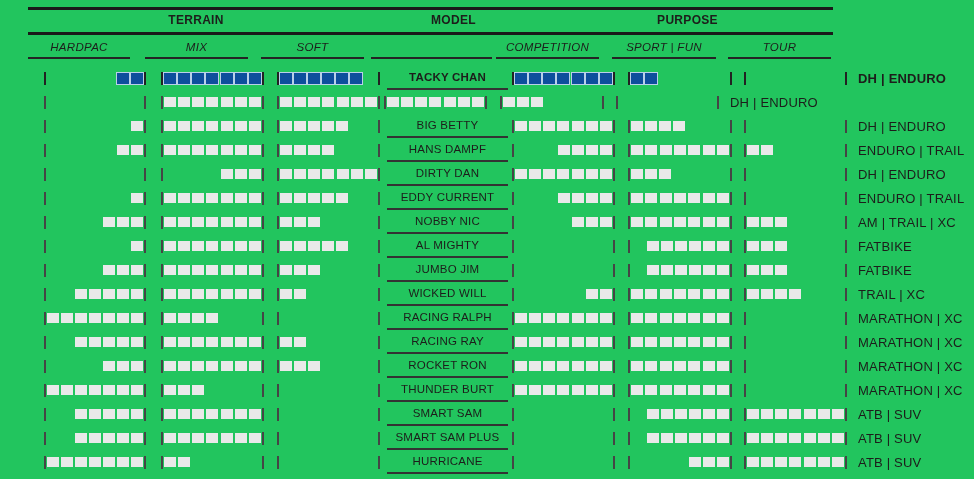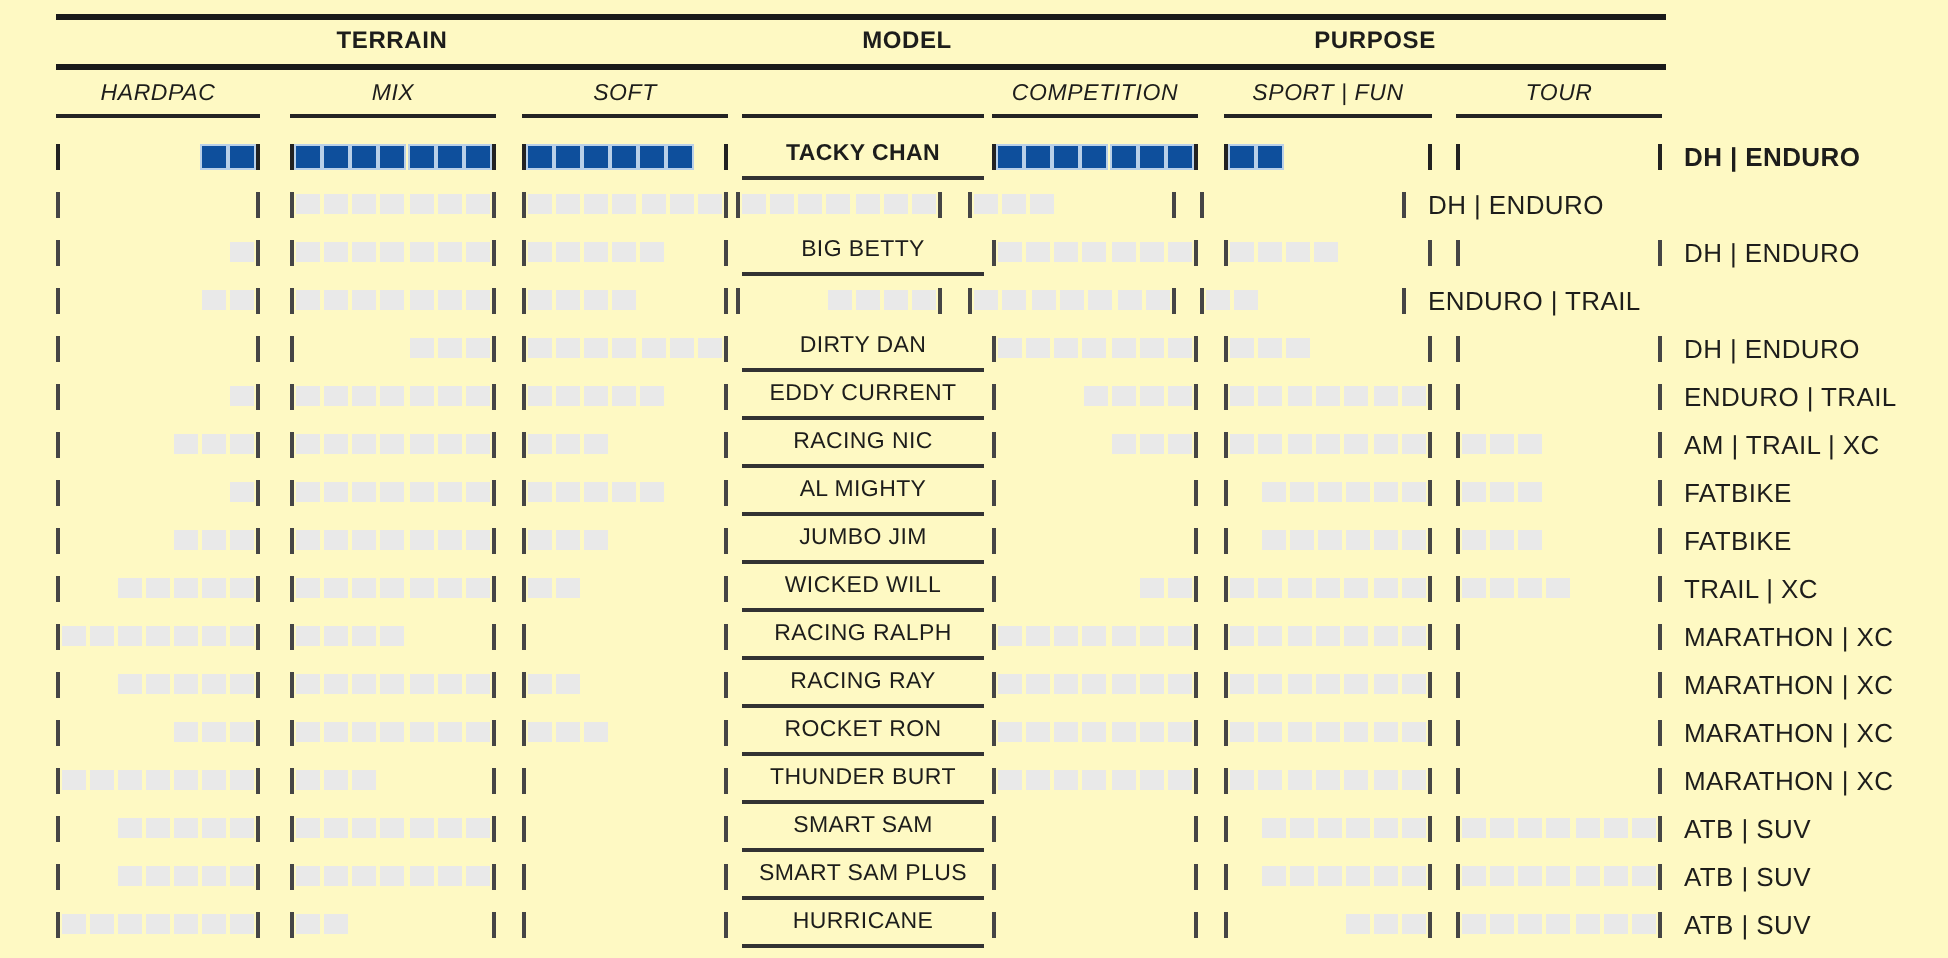--- a/index.html
+++ b/index.html
@@ -1,18 +1,18 @@
 <!DOCTYPE html>
 <html><head>
 <meta charset="utf-8">
 <style>
   * { margin:0; padding:0; box-sizing:border-box; }
   body { background:#fff; }
   #app {
-    position:relative; width:974px; height:479px; background:#fef9c3;
+    position:relative; width:974px; height:479px; background:#22c55e;
     font-family:"Liberation Sans", sans-serif; color:#1d1d1b; overflow:hidden;
   }
   .rule { position:absolute; left:28px; width:805px; height:3px; background:var(--rule,#1a1a1a); }
   .rule.top { top:7px; }
   .rule.mid { top:32px; }
   .group-label { position:absolute; top:13px; font-size:12px; font-weight:bold; text-align:center; letter-spacing:.3px; }
   .g-terrain { left:28px; width:336px; }
   .g-model   { left:393px; width:121px; }
   .g-purpose { left:520px; width:335px; }
 
@@ -25,21 +25,21 @@
   .c6 { margin-left:13px; width:104px; flex:none; }
   .c7 { margin-left:12px; width:103px; flex:none; }
   .c8 { margin-left:11px; flex:1; }
 
   .col-labels { top:39px; height:16px; }
   .col-labels div { font-size:11.5px; text-align:center; letter-spacing:.3px; white-space:nowrap; }
   .col-rules { top:57px; height:2px; }
   .col-rules div { height:2px; background:#242424; }
   .col-rules .c8 { background:none; }
 
-  #rows { position:absolute; top:66px; left:0; right:0; }
+  #rows { position:absolute; top:66px; left:16px; right:0; }
   .row { display:flex; padding-left:28px; height:24px; align-items:center; }
 
   .track { position:relative; height:24px; display:flex; align-items:center; }
   .bar { width:2px; height:13px; background:#454545; flex:none; }
   .segs { flex:1; display:flex; gap:2px; padding:0 1px; align-items:center; }
   .segs.a-left { justify-content:flex-start; }
   .segs.a-right { justify-content:flex-end; }
   .segs.a-full { justify-content:space-between; }
   .seg { width:12px; height:10px; background:var(--seg,#e9e9e9); flex:none; }
   .hl .seg { background:var(--blue,#0e4f9c); height:11px; box-shadow:0 0 0 1px #b9d0e8; }
@@ -297,20 +297,21 @@
         <div class="track c3">
           <span class="bar"></span>
           <span class="segs a-left">
             <span class="seg"></span>
             <span class="seg"></span>
             <span class="seg"></span>
             <span class="seg"></span>
           </span>
           <span class="bar"></span>
         </div>
+        <div class="model c4">HANS DAMPF</div>
         <div class="track c5">
           <span class="bar"></span>
           <span class="segs a-right">
             <span class="seg"></span>
             <span class="seg"></span>
             <span class="seg"></span>
             <span class="seg"></span>
           </span>
           <span class="bar"></span>
         </div>
@@ -483,21 +484,21 @@
         </div>
         <div class="track c3">
           <span class="bar"></span>
           <span class="segs a-left">
             <span class="seg"></span>
             <span class="seg"></span>
             <span class="seg"></span>
           </span>
           <span class="bar"></span>
         </div>
-        <div class="model c4">RACING NIC</div>
+        <div class="model c4">NOBBY NIC</div>
         <div class="track c5">
           <span class="bar"></span>
           <span class="segs a-right">
             <span class="seg"></span>
             <span class="seg"></span>
             <span class="seg"></span>
           </span>
           <span class="bar"></span>
         </div>
         <div class="track c6">

